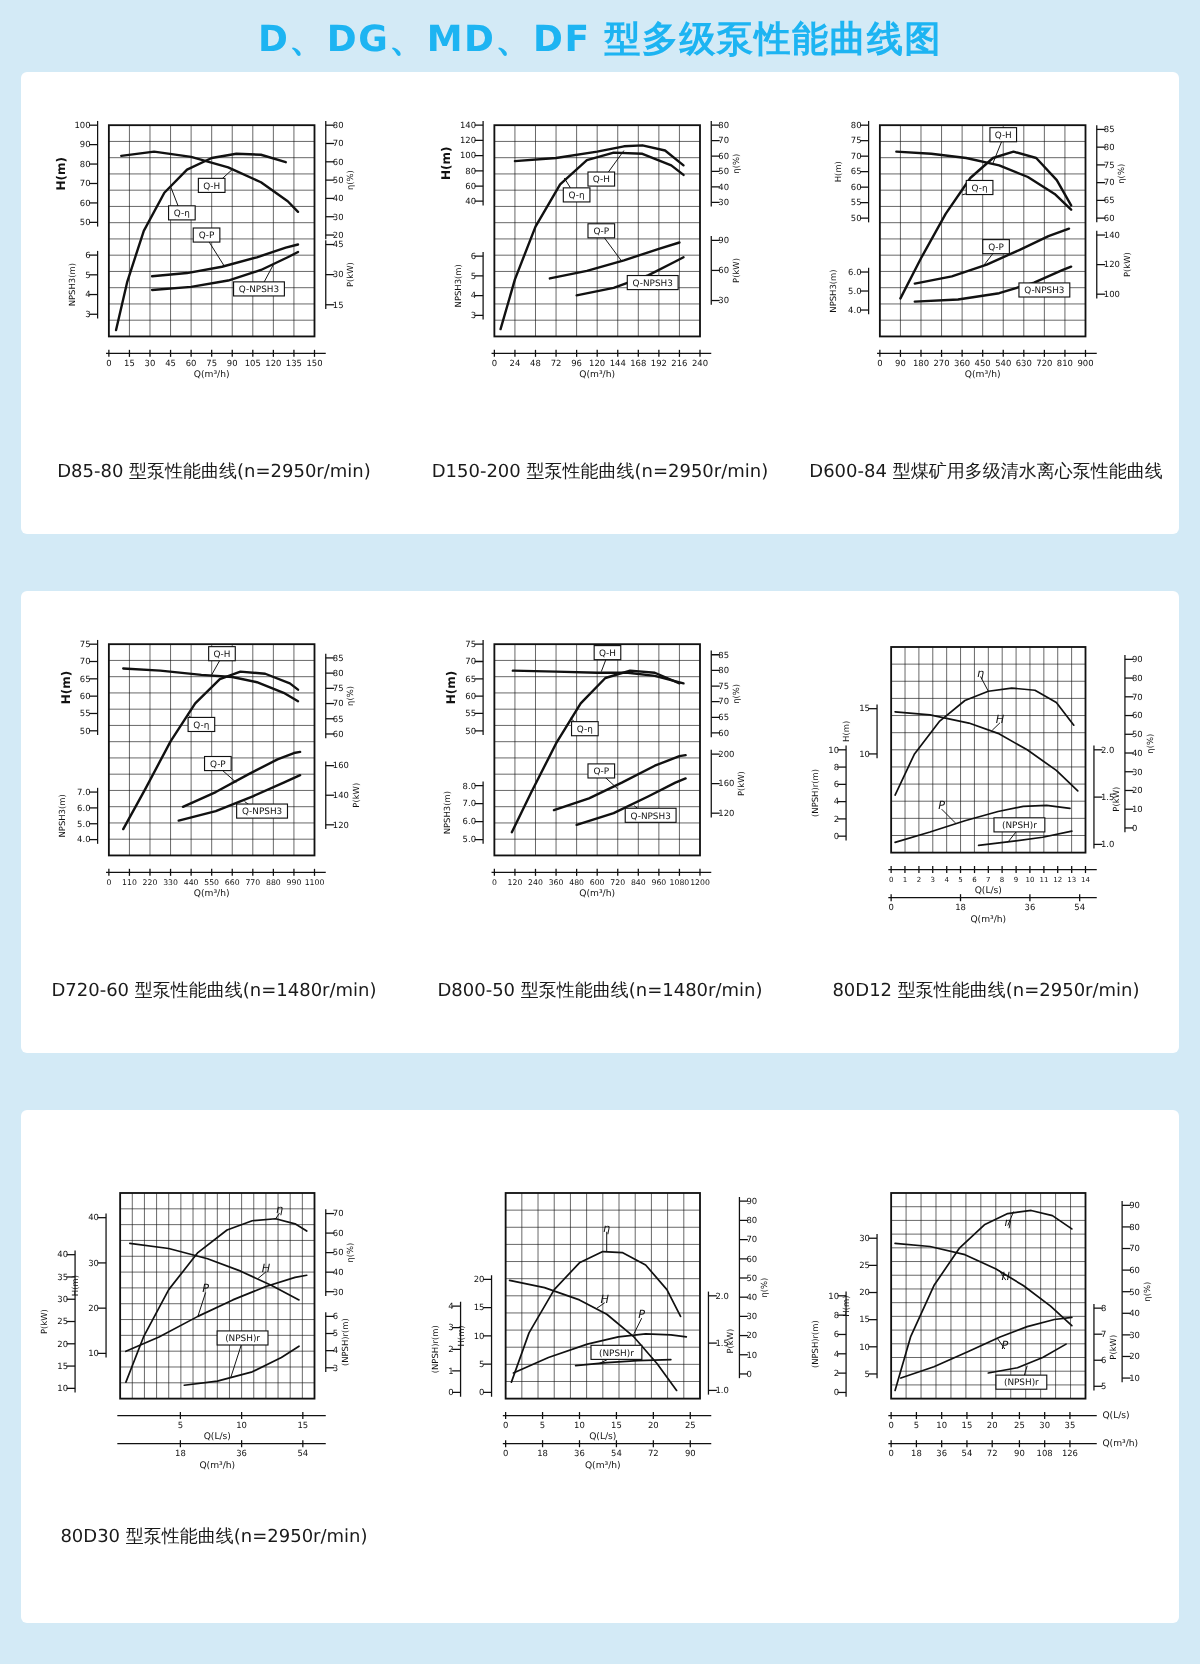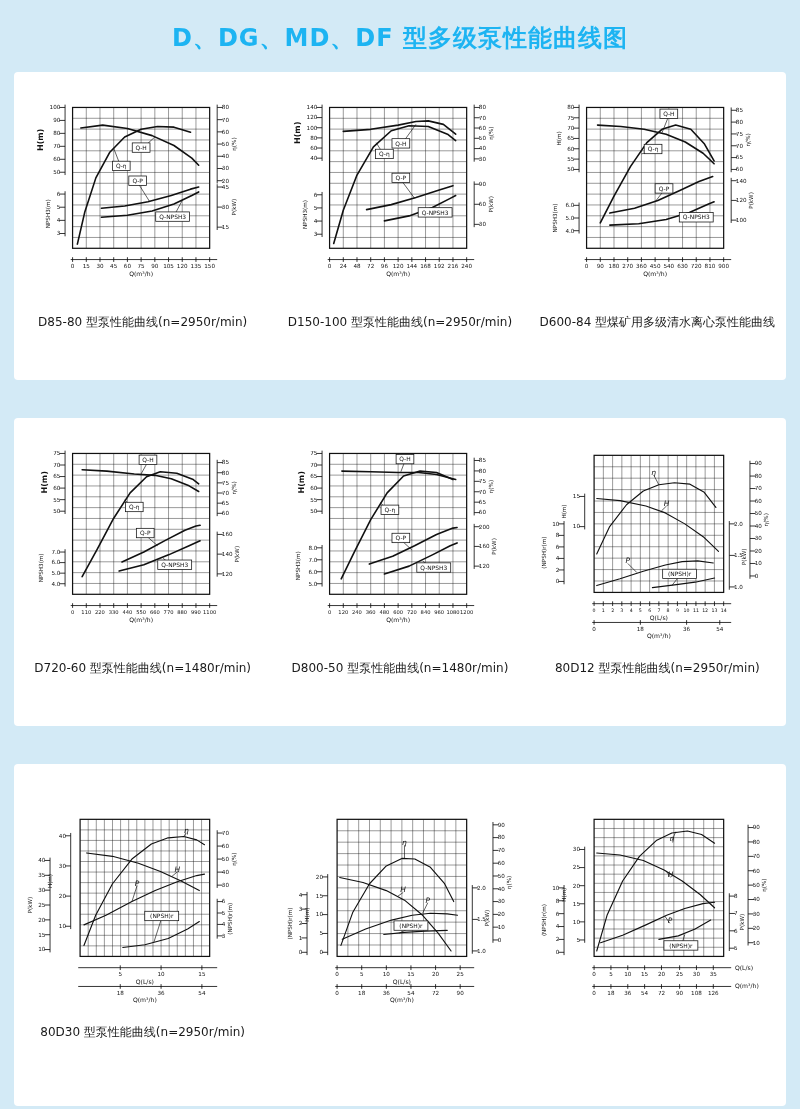--- a/index.html
+++ b/index.html
@@ -3,21 +3,21 @@
 <meta charset="utf-8">
 <style>
   html,body{margin:0;padding:0;}
   body{
     width:800px;min-height:1109px;
     background:#d3eaf6;
     font-family:"DejaVu Sans","Liberation Sans",sans-serif;
     color:#111;
   }
   .title{
-    margin:12px;padding:10px 0 6px 0;
+    margin:0;padding:10px 0 6px 0;
     text-align:center;
     font-size:24px;font-weight:bold;letter-spacing:1px;
     color:#1db4f2;
   }
   .panel{
     background:#ffffff;
     margin:0 14px 38px 14px;
     border-radius:4px;
     display:flex;
     justify-content:space-around;
@@ -25,21 +25,21 @@
     box-sizing:border-box;
   }
   .panel.p1,.panel.p2{height:308px;padding-top:26px;}
   .panel.p3{height:342px;padding-top:44px;}
   .chart-block{
     width:248px;margin:0;
     display:flex;flex-direction:column;align-items:center;
   }
   svg.chart{width:246px;height:202px;display:block;}
   figcaption{
-    margin-top:14px;
+    margin-top:30px;
     font-size:12px;color:#1a1a1a;text-align:right;white-space:nowrap;
   }
 </style>
 </head>
 <body>
 
 <div class="page">
 
   <h1 class="title">D、DG、MD、DF 型多级泵性能曲线图</h1>
 
@@ -263,21 +263,21 @@
           <line x1="158.2" y1="169.5" x2="158.2" y2="174.5" stroke="#111111" stroke-width="0.9"></line>
           <text x="158.2" y="181" font-size="6" text-anchor="middle" fill="#111111">168</text>
           <line x1="172.8" y1="169.5" x2="172.8" y2="174.5" stroke="#111111" stroke-width="0.9"></line>
           <text x="172.8" y="181" font-size="6" text-anchor="middle" fill="#111111">192</text>
           <line x1="187.4" y1="169.5" x2="187.4" y2="174.5" stroke="#111111" stroke-width="0.9"></line>
           <text x="187.4" y="181" font-size="6" text-anchor="middle" fill="#111111">216</text>
           <line x1="202" y1="169.5" x2="202" y2="174.5" stroke="#111111" stroke-width="0.9"></line>
           <text x="202" y="181" font-size="6" text-anchor="middle" fill="#111111">240</text>
           <text x="129" y="189" font-size="6.5" text-anchor="middle" fill="#111111">Q(m³/h)</text>
         </svg>
-      <figcaption>D150-100 型泵性能曲线(n=2950r/min)</figcaption>
+      <figcaption>D150-200 型泵性能曲线(n=2950r/min)</figcaption>
     </figure>
     <figure class="chart-block">
       <svg class="chart" viewBox="0 0 262 215">
           <line x1="70.6" y1="10" x2="70.6" y2="160" stroke="#111111" stroke-width="0.45"></line>
           <line x1="85.2" y1="10" x2="85.2" y2="160" stroke="#111111" stroke-width="0.45"></line>
           <line x1="99.8" y1="10" x2="99.8" y2="160" stroke="#111111" stroke-width="0.45"></line>
           <line x1="114.4" y1="10" x2="114.4" y2="160" stroke="#111111" stroke-width="0.45"></line>
           <line x1="129" y1="10" x2="129" y2="160" stroke="#111111" stroke-width="0.45"></line>
           <line x1="143.6" y1="10" x2="143.6" y2="160" stroke="#111111" stroke-width="0.45"></line>
           <line x1="158.2" y1="10" x2="158.2" y2="160" stroke="#111111" stroke-width="0.45"></line>

